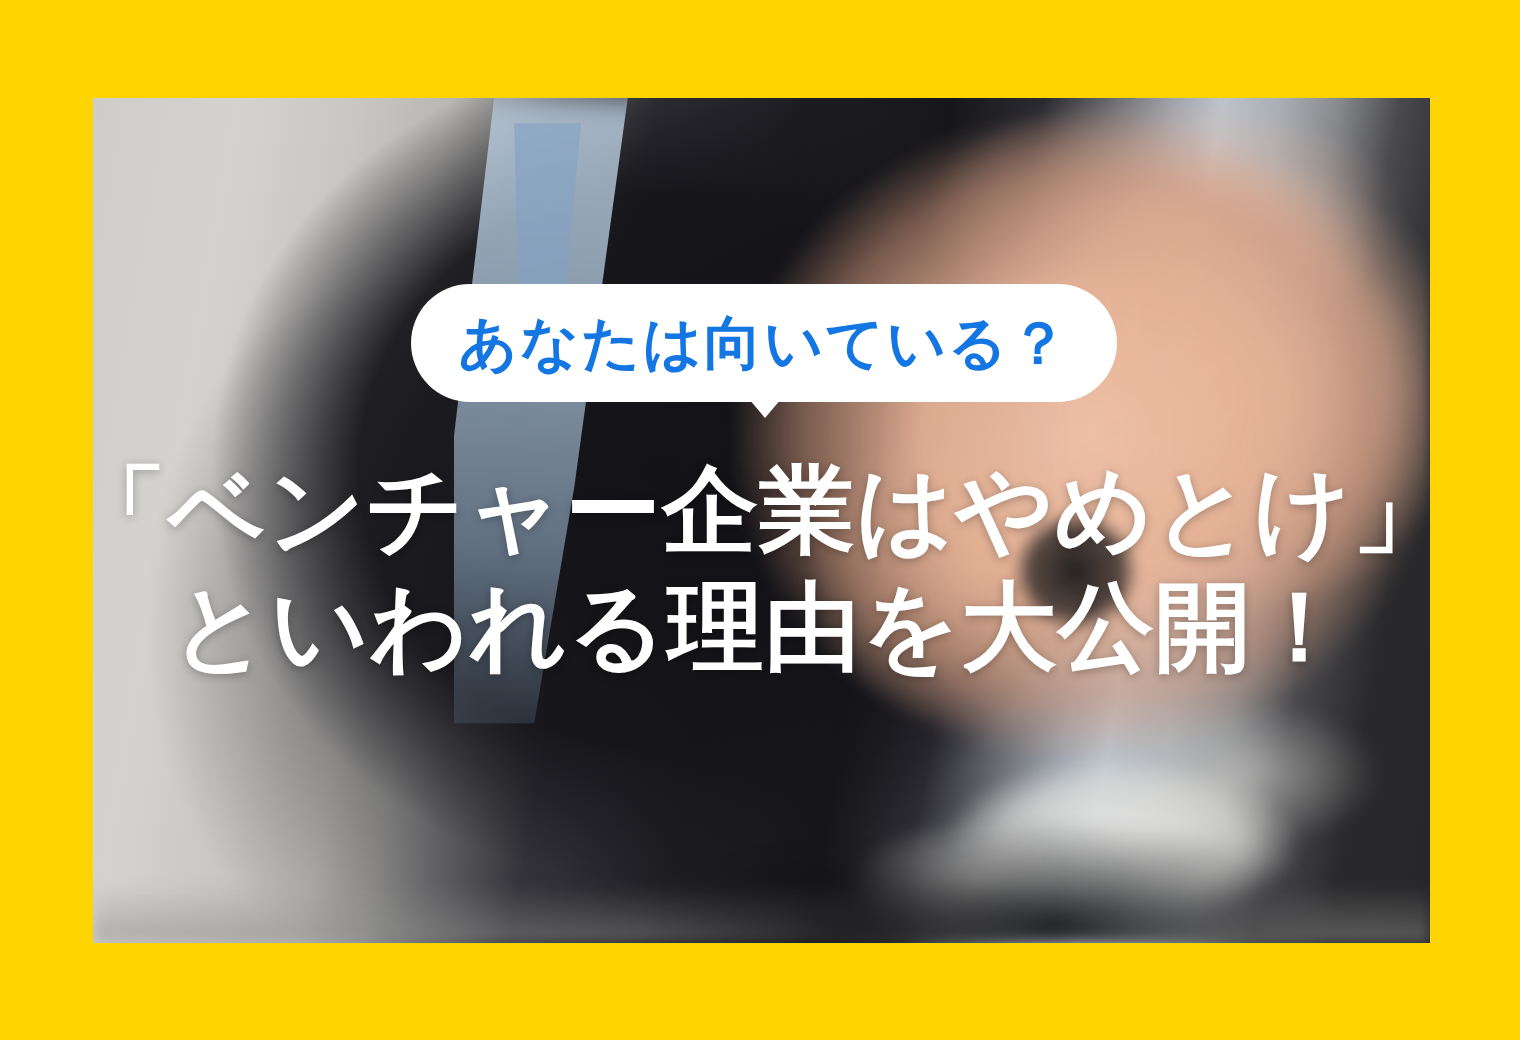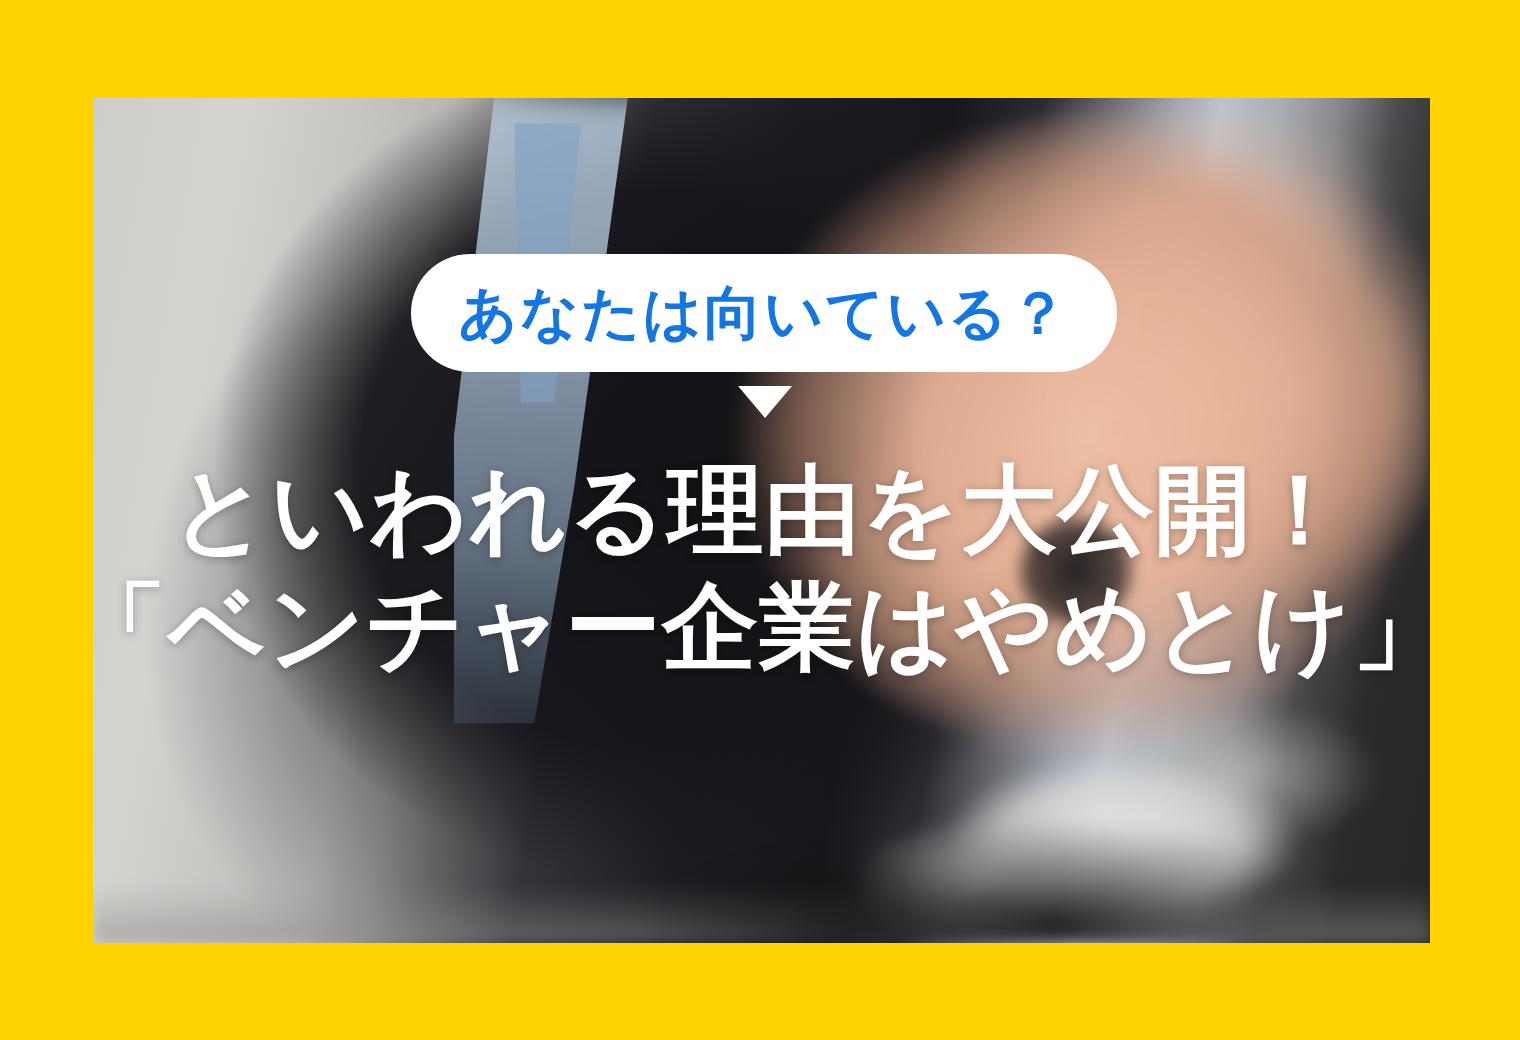--- a/index.html
+++ b/index.html
@@ -93,21 +93,21 @@
       radial-gradient(ellipse 28% 18% at 72% 98%, rgba(10,10,12,0.85) 0%, rgba(10,10,12,0) 72%),
       radial-gradient(ellipse 20% 14% at 56% 99%, rgba(12,12,14,0.6) 0%, rgba(12,12,14,0) 75%),
       linear-gradient(0deg, rgba(140,140,138,0.55) 0%, rgba(140,140,138,0) 7%);
     filter: blur(7px);
   }
 
   
   #bubble {
     position: absolute;
     left: 411px;
-    top: 254px;
+    top: 284px;
     width: 706px;
     height: 118px;
     background: #ffffff;
     border-radius: 60px;
     display: flex;
     align-items: center;
     justify-content: center;
   }
   #bubble-text {
     color: #1476E2;
@@ -170,17 +170,17 @@
     <div class="ph" id="ph-collar"></div>
     <div class="ph" id="ph-shadow"></div>
   </div>
 
   <div id="bubble">
     <span id="bubble-text">あなたは向いている？</span>
   </div>
   <div id="bubble-tail"></div>
 
   <div id="headline">
+    <span class="headline-line">「ベンチャー企業はやめとけ」</span>
     <span class="headline-line">といわれる理由を大公開！</span>
-    <span class="headline-line">「ベンチャー企業はやめとけ」</span>
   </div>
 
 </div>
 
 </body></html>

